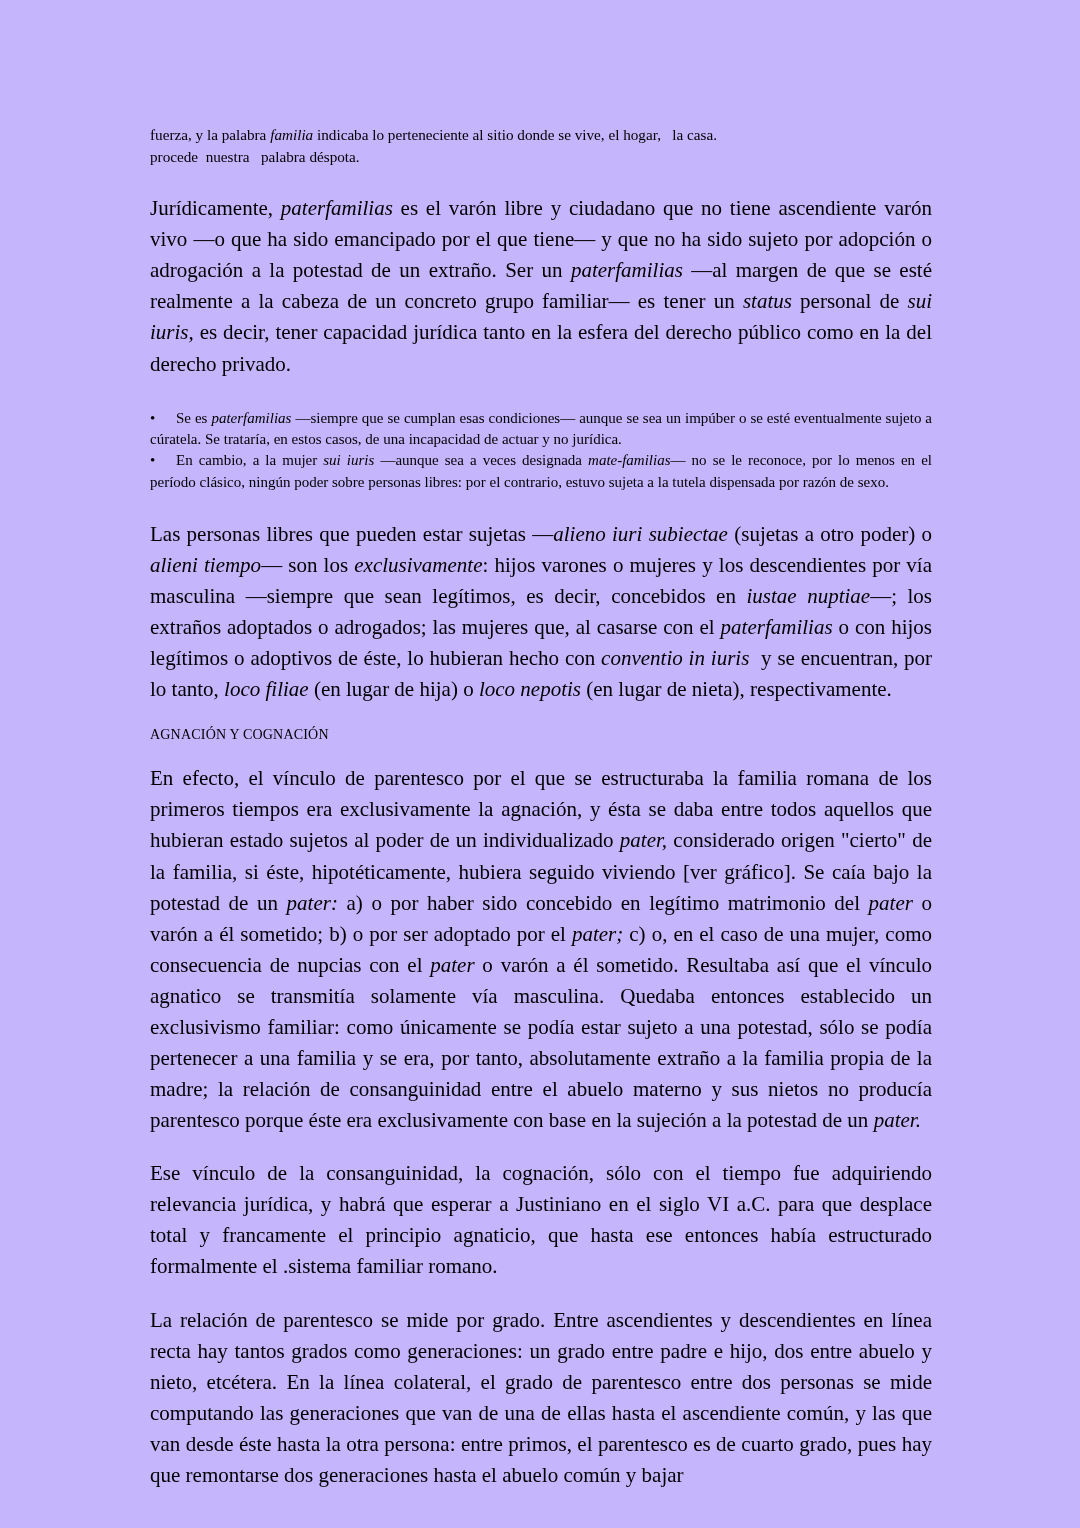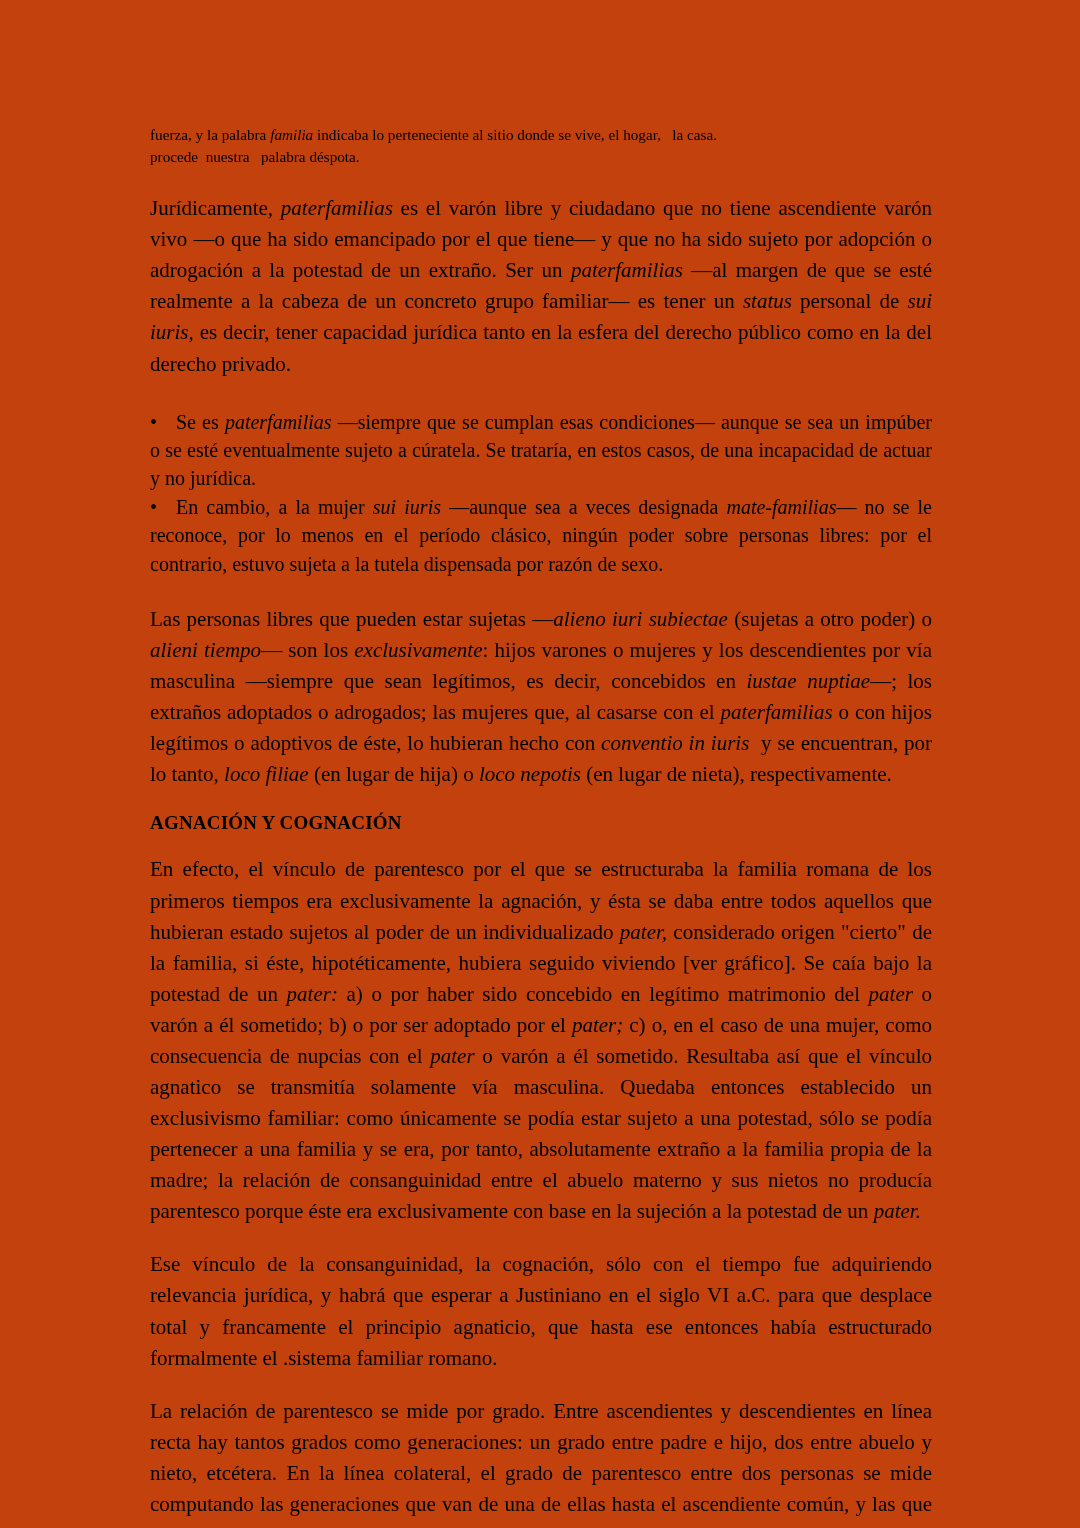--- a/index.html
+++ b/index.html
@@ -13,21 +13,21 @@
     font-family: "Liberation Serif", serif;
     color: #000000;
     position: relative;
   }
   .page {
     position: absolute;
     left: 0;
     top: 0;
     width: 1080px;
     height: 1528px;
-    background: #c2410c;
+    background: #c4b5fd;
   }
   .content {
     position: absolute;
     left: 150px;
     top: 124px;
     width: 782px;
   }
   p {
     margin: 0;
     text-align: justify;
@@ -40,37 +40,37 @@
   .small-block .ln {
     display: block;
   }
   .body-para {
     font-size: 21px;
     line-height: 1.48;
     text-align: justify;
     margin-bottom: 22px;
   }
   .bullets {
-    font-size: 20px;
+    font-size: 15px;
     line-height: 1.42;
     text-align: justify;
     margin-top: 28px;
     margin-bottom: 26px;
   }
   .bullets .bullet-row {
     display: block;
     text-indent: 0;
   }
   .bullet-mark {
     display: inline-block;
     width: 26px;
   }
   h2.section-heading {
-    font-size: 19px;
-    font-weight: bold;
+    font-size: 14px;
+    font-weight: normal;
     margin: 8px 0 20px 0;
     letter-spacing: 0.2px;
   }
   i, .it {
     font-style: italic;
   }
   .gap-top-1 { margin-top: 26px; }
 </style>
 </head>
 <body>

